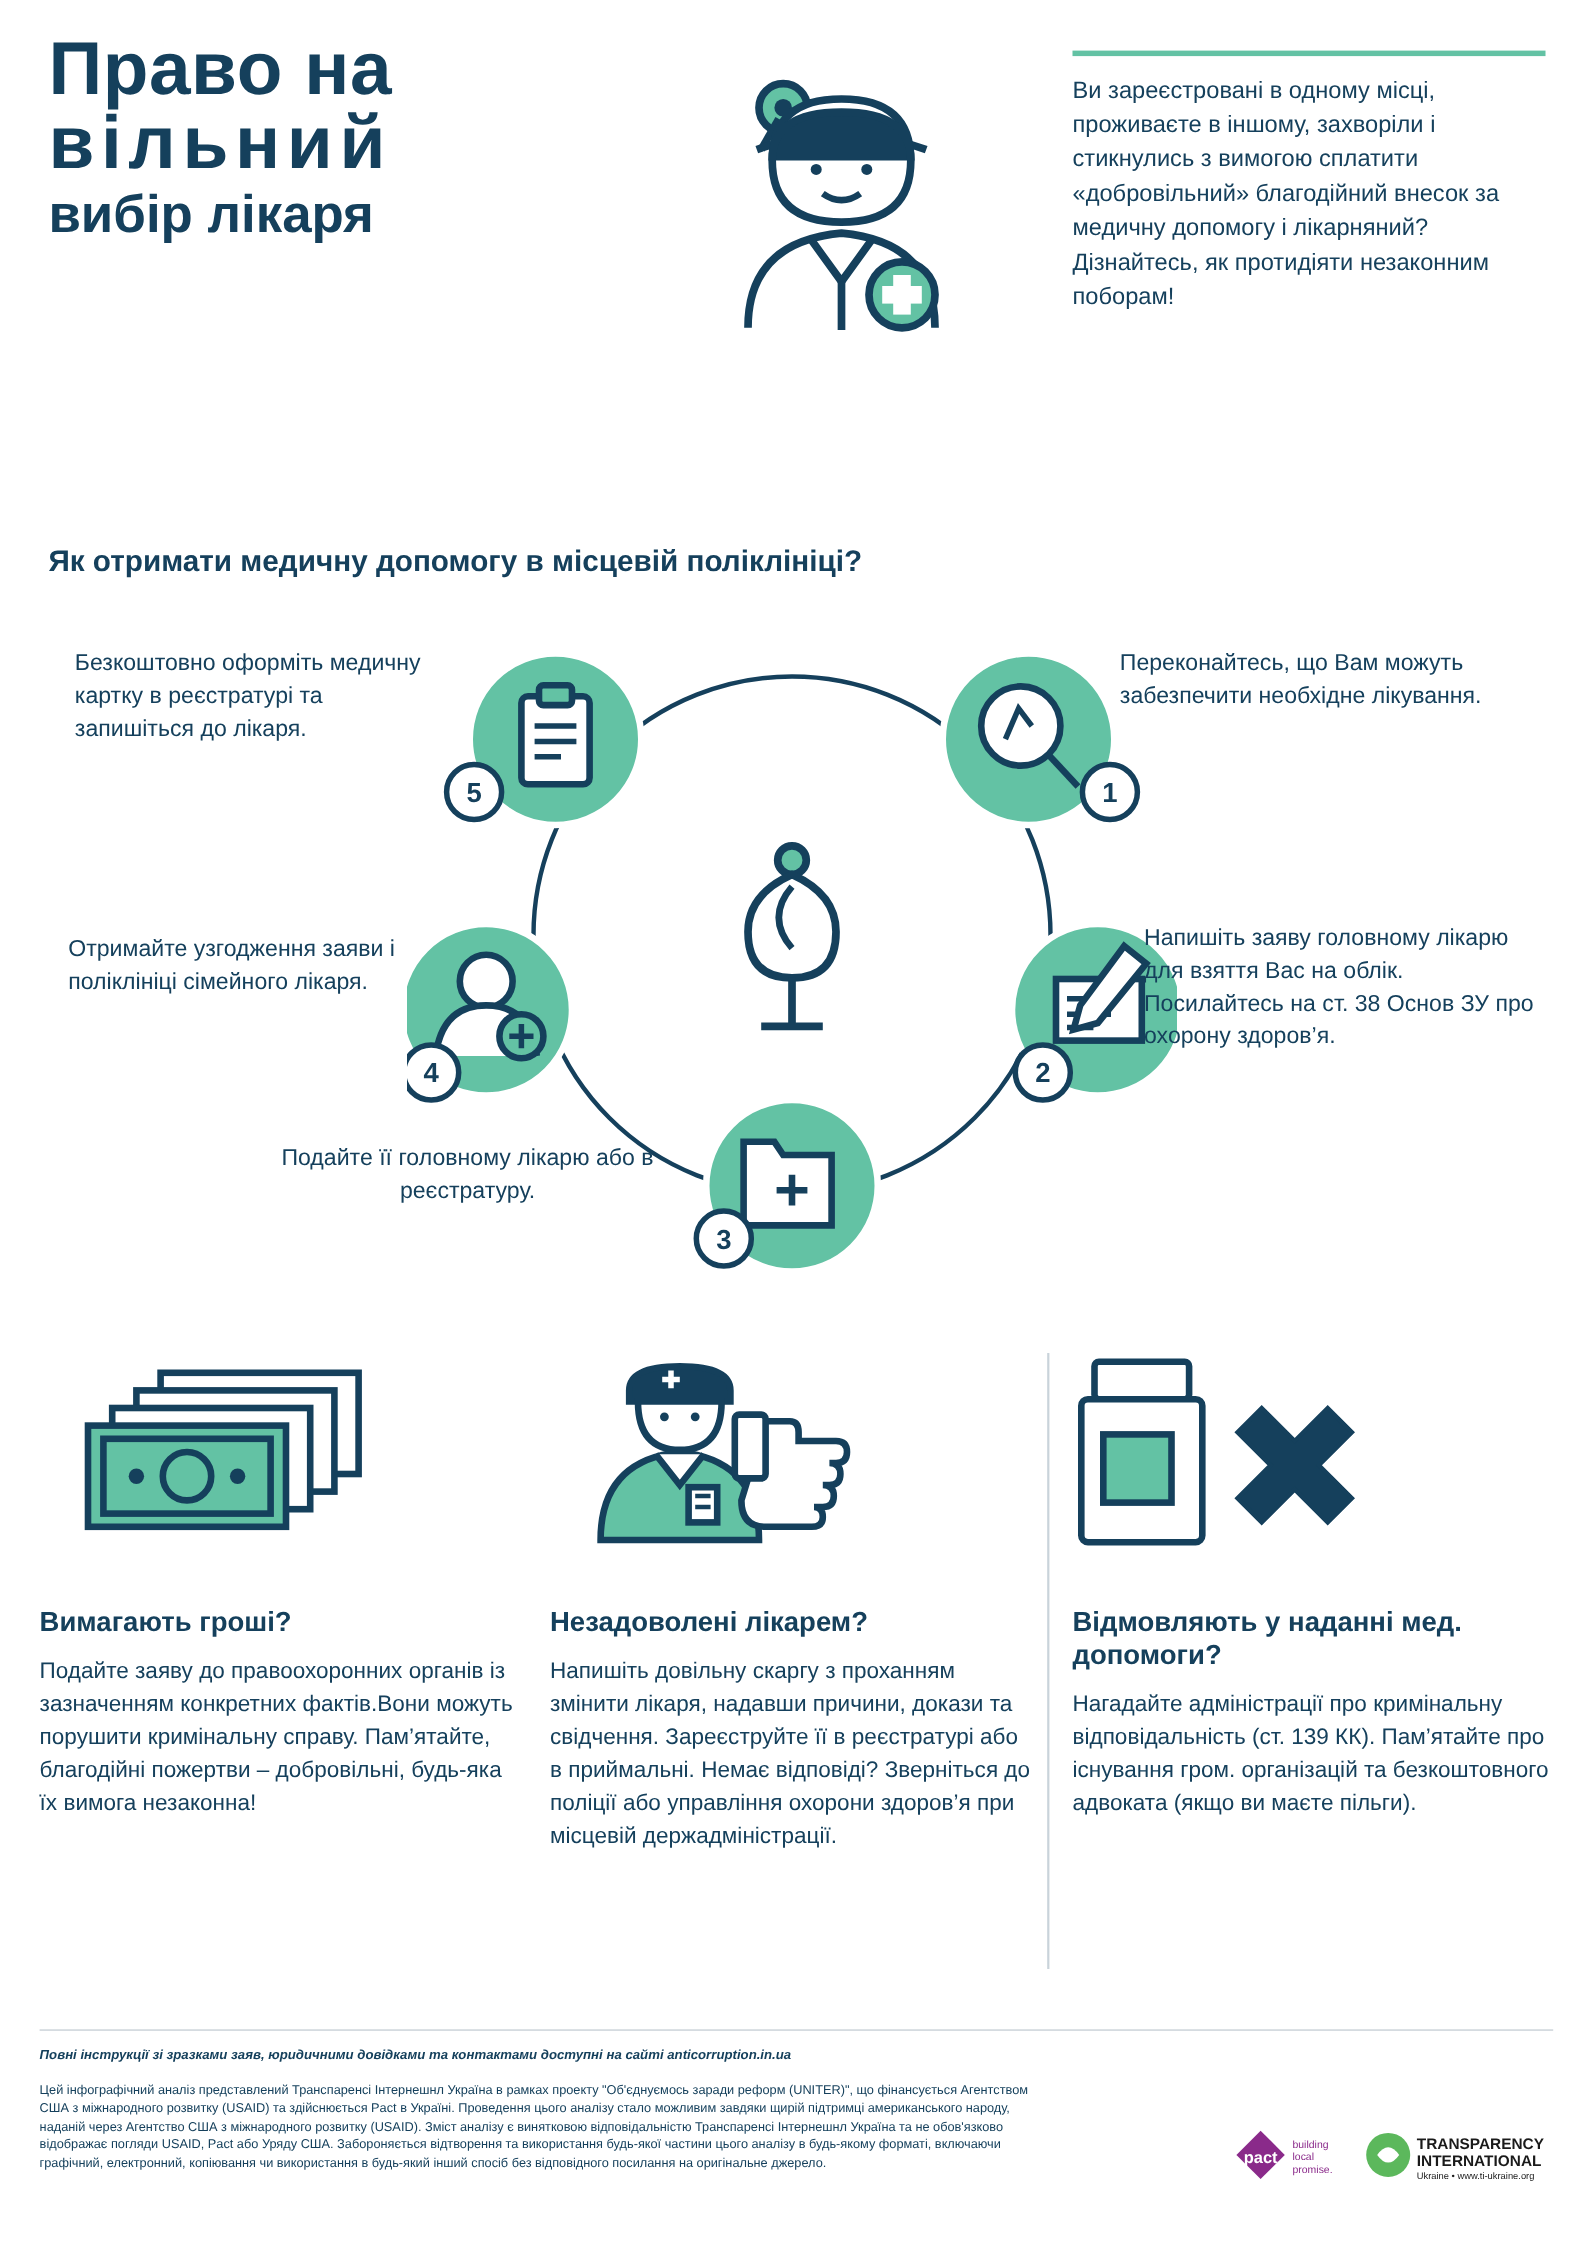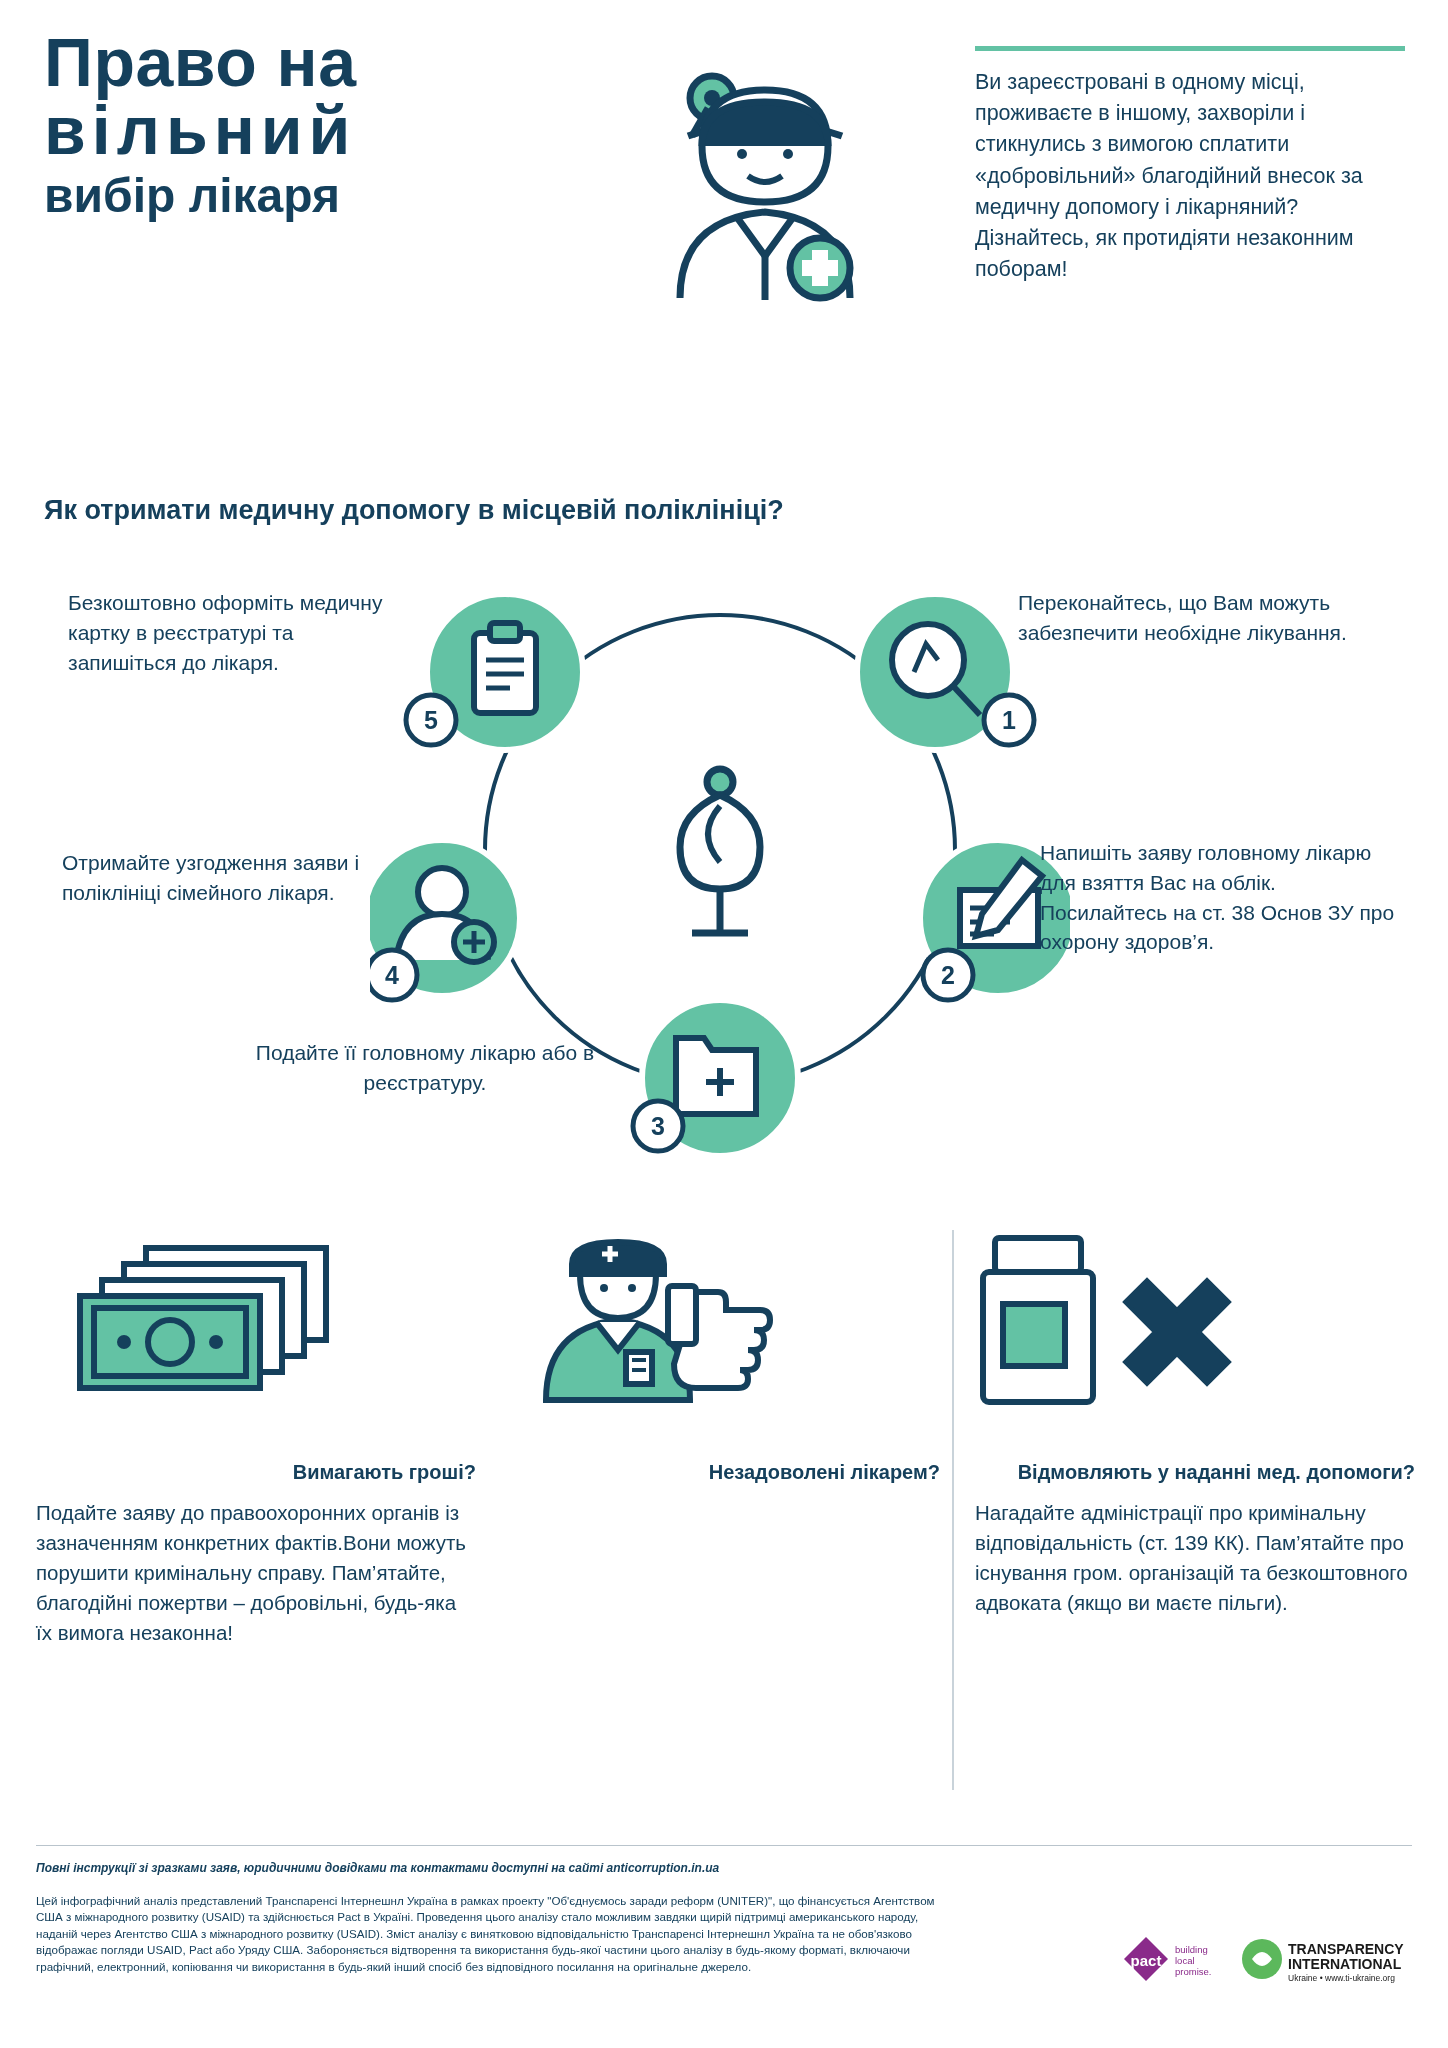--- a/index.html
+++ b/index.html
@@ -48,21 +48,21 @@
   .t2 { left: 1040px; top: 838px; width: 360px; }
   .t3 { left: 250px; top: 1038px; width: 350px; text-align: center; }
 
   
   .cols { position: absolute; left: 0; top: 1230px; width: 1448px; height: 590px; }
   .col { position: absolute; top: 0; }
   .col-1 { left: 36px;  width: 440px; }
   .col-2 { left: 500px; width: 440px; }
   .col-3 { left: 975px; width: 440px; }
   .col-icon { height: 230px; position: relative; }
-  .col-title { font-size: 20px; font-weight: bold; color: #15405c; margin-bottom: 14px; line-height: 1.2; text-align: right; }
+  .col-title { font-size: 25px; font-weight: bold; color: #15405c; margin-bottom: 14px; line-height: 1.2; }
   .col-body { font-size: 20.5px; line-height: 1.46; color: #15405c; }
 
   .divider { position: absolute; left: 952px; top: 1230px; width: 2px; height: 560px; background: #c9d3da; }
 
   
   .footer { position: absolute; left: 0; top: 1845px; width: 1448px; height: 203px; }
   .footer-rule { position: absolute; left: 36px; top: 0; width: 1376px; height: 1px; background: #b9c4cc; }
   .footer-lead { position: absolute; left: 36px; top: 16px; font-size: 12px; font-weight: bold; color: #15405c; font-style: italic; }
   .footer-lead .url { color: #15405c; }
   .footer-small { position: absolute; left: 36px; top: 48px; width: 900px; font-size: 11.6px; line-height: 1.42; color: #15405c; }
@@ -218,20 +218,21 @@
             <rect x="126" y="122" width="26" height="32" fill="#fff"></rect>
             <path d="M132 130 h14 M132 140 h14" stroke-width="4"></path>
           </g>
           <g fill="#fff" stroke="#15405c" stroke-width="6">
             <path d="M196 62 h22 q8 0 8 10 v8 h34 q10 0 10 10 q0 10 -10 10 h-6 q10 0 10 10 q0 10 -10 10 h-6 q10 0 10 10 q0 10 -10 10 h-8 q8 0 8 9 q0 9 -10 9 h-42 q-22 0 -22 -24Z"></path>
             <rect x="168" y="56" width="28" height="58" rx="4"></rect>
           </g>
         </svg>
       </div>
       <div class="col-title">Незадоволені лікарем?</div>
+      <div class="col-body">Напишіть довільну скаргу з проханням змінити лікаря, надавши причини, докази та свідчення. Зареєструйте її в реєстратурі або в приймальні. Немає відповіді? Зверніться до поліції або управління охорони здоров’я при місцевій держадміністрації.</div>
     </div>
 
     <div class="col col-3">
       <div class="col-icon">
         <svg width="300" height="200" viewBox="0 0 300 200">
           <g fill="#fff" stroke="#15405c" stroke-width="6">
             <rect x="20" y="8" width="86" height="34" rx="4"></rect>
             <rect x="8" y="42" width="110" height="130" rx="6"></rect>
             <rect x="28" y="74" width="62" height="62" fill="#63c2a4"></rect>
           </g>

